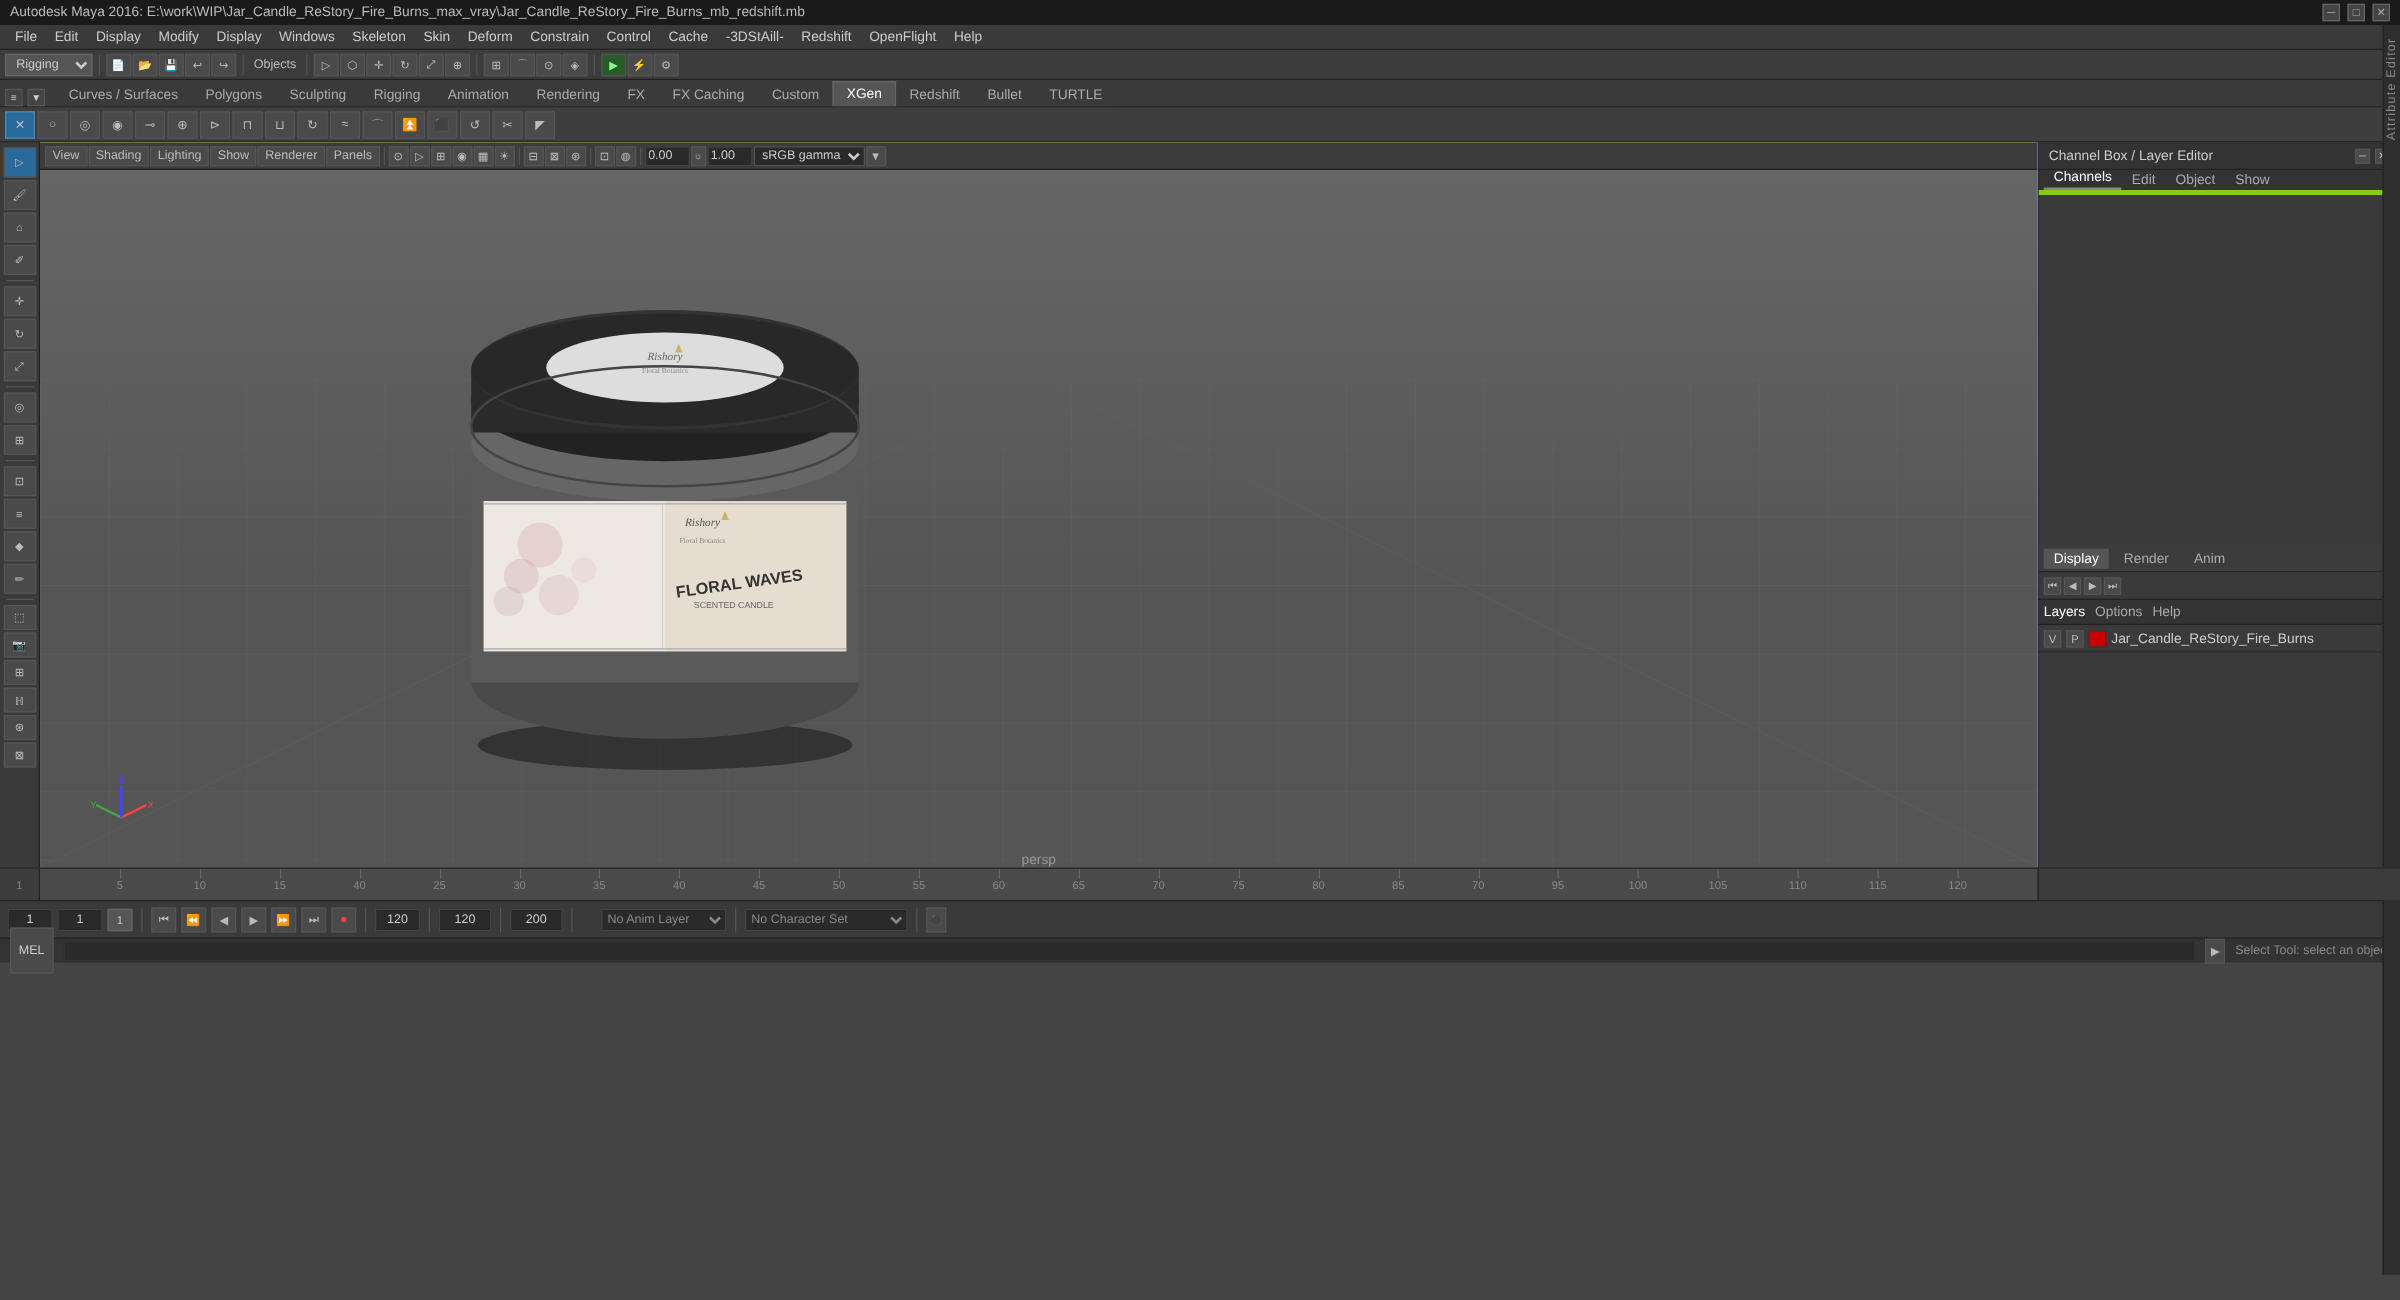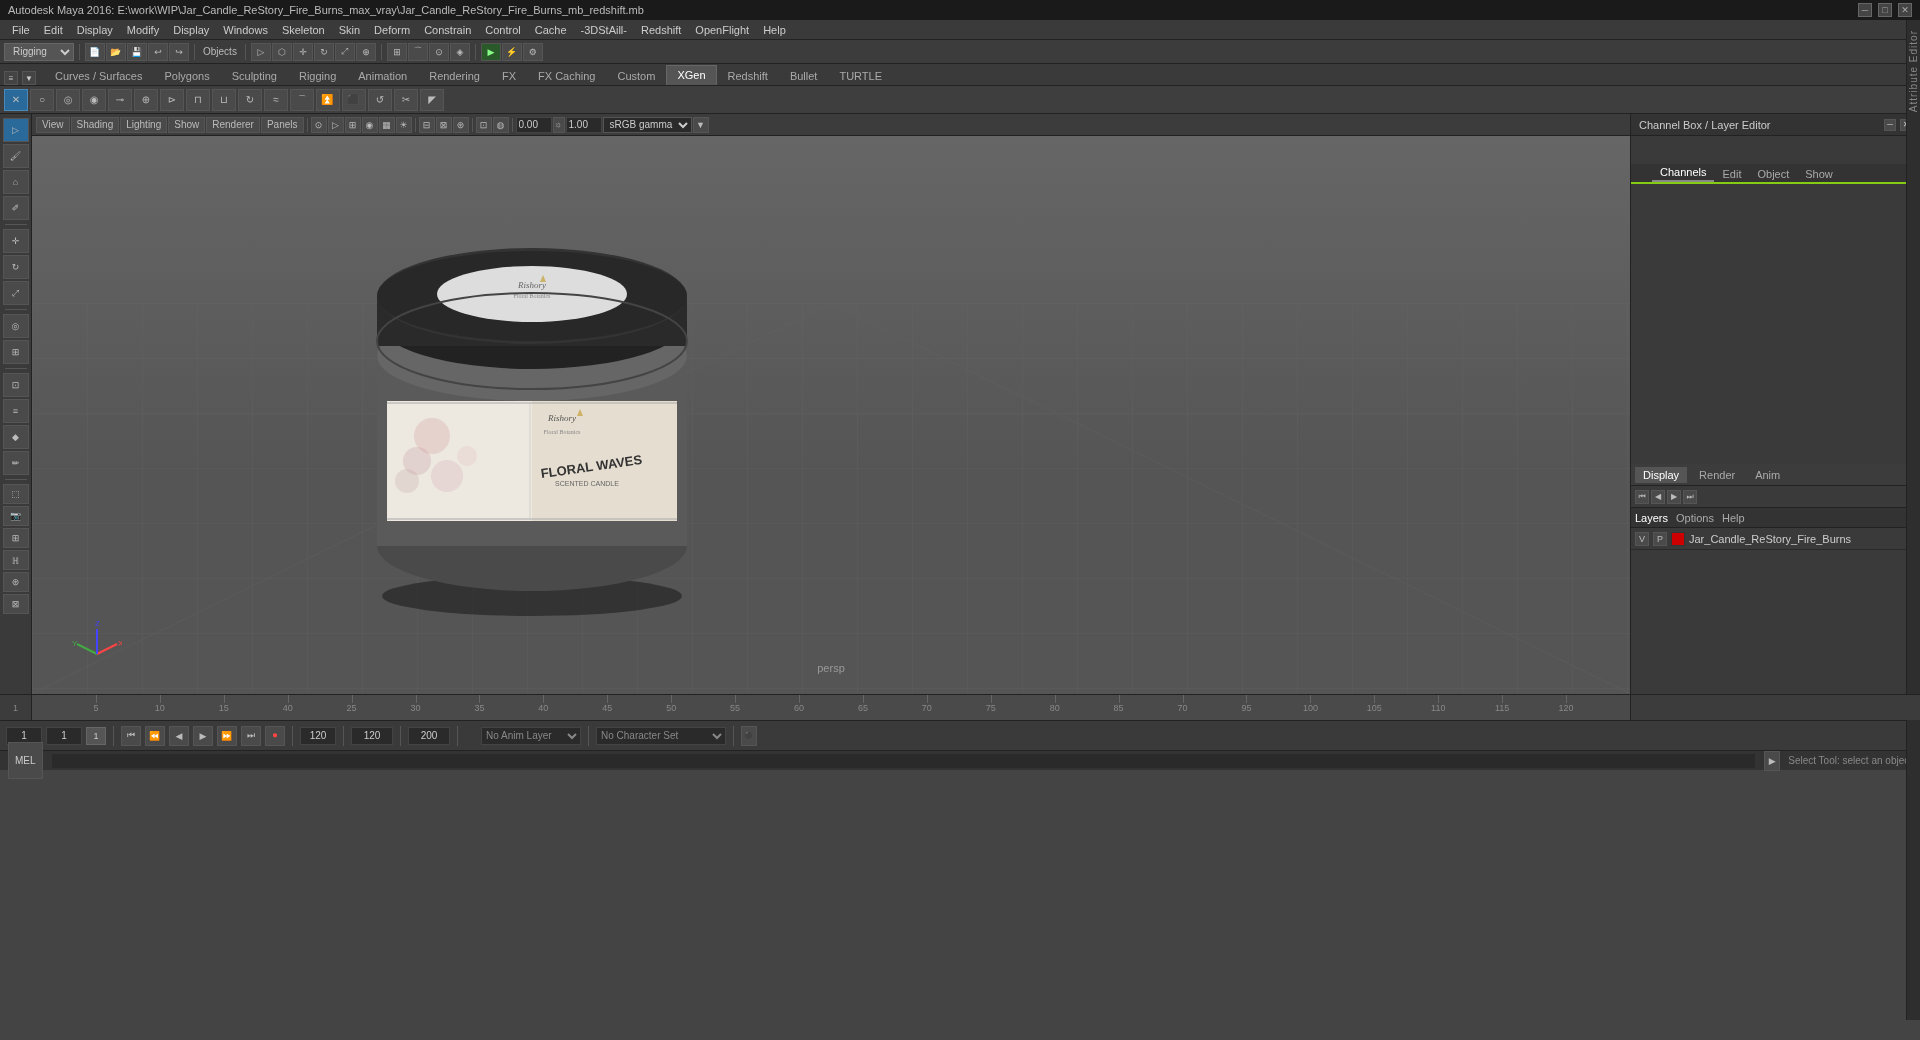--- a/index.html
+++ b/index.html
@@ -240,21 +240,21 @@
       top: 22px;
       left: 0; right: 0;
       bottom: 0;
       background: linear-gradient(180deg, #666 0%, #555 60%, #555 100%);
       overflow: hidden;
     }
 
     
     #persp-label {
       position: absolute;
-      bottom: 20px;
+      bottom: 0;
       left: 50%;
       transform: translateX(-50%);
       color: #999;
       font-size: 11px;
     }
 
     
     #right-panel {
       width: 290px;
       background: #3a3a3a;
@@ -279,23 +279,22 @@
       border: 1px solid #555;
       display: flex; align-items: center; justify-content: center;
       font-size: 8px; cursor: pointer;
     }
 
     #right-panel-tabs {
       height: 20px;
       background: #333;
       display: flex;
       align-items: flex-end;
-      padding: 0 21px;
-      border-bottom: 2px solid #84cc16;
-      margin-top: 28px;
+      padding: 0 4px;
+      border-bottom: 4px solid #84cc16;
     }
     .rp-tab {
       padding: 2px 8px;
       font-size: 11px;
       color: #aaa;
       cursor: pointer;
     }
     .rp-tab.active { color: #fff; border-bottom: 2px solid #888; }
 
     #channel-box-tabs {

